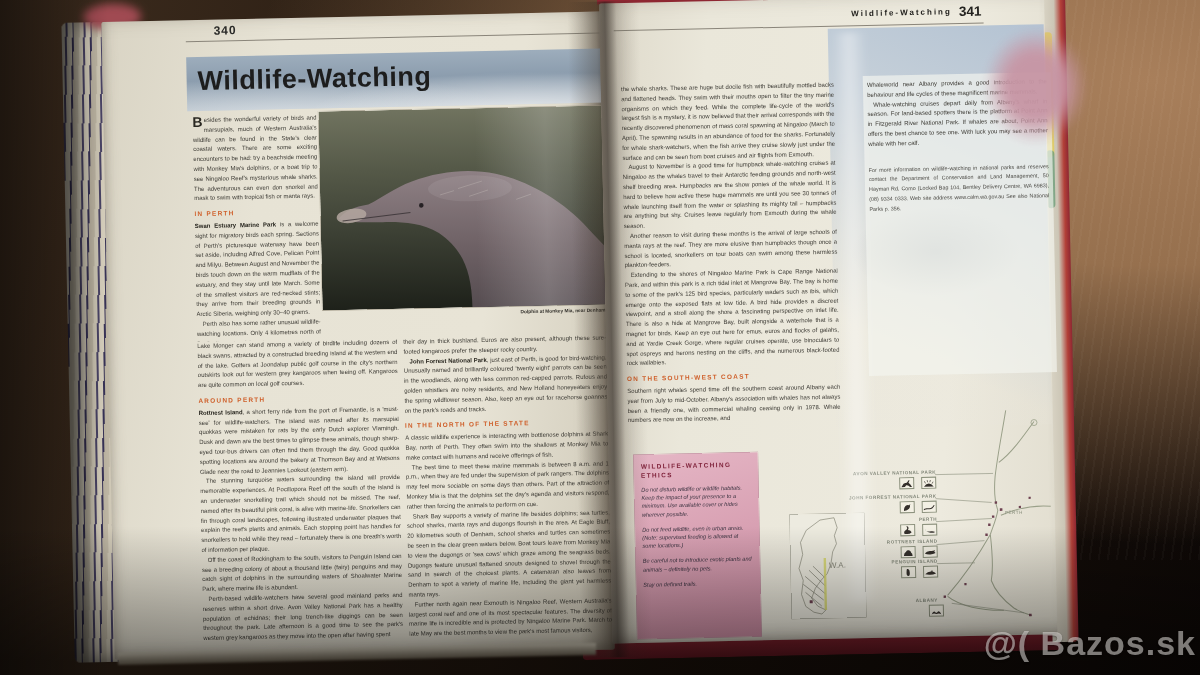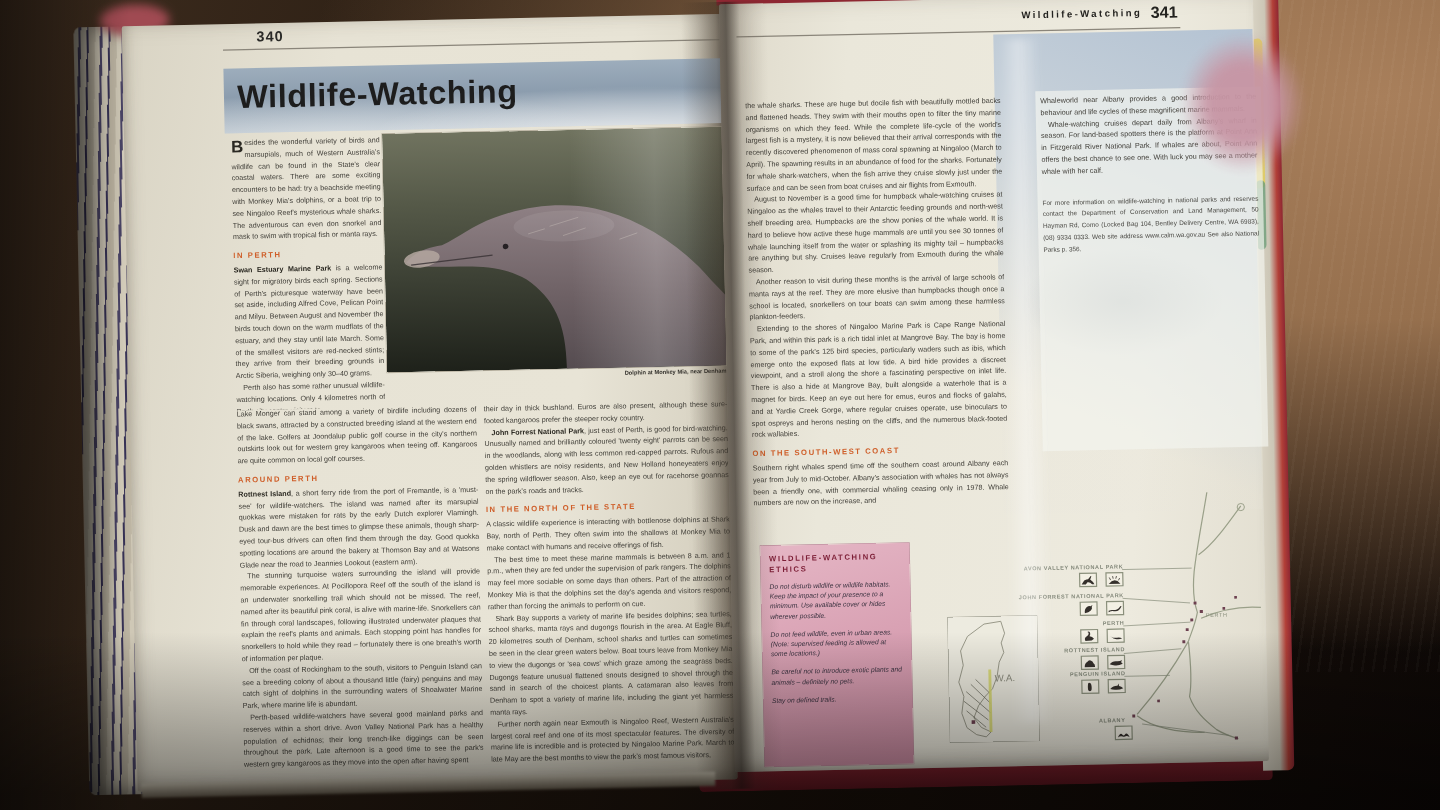--- a/index.html
+++ b/index.html
@@ -315,13 +315,14 @@
 
       <div class="rp-glare"></div>
     </div>
 
     <div class="gutter"></div>
   </div>
 
   <div class="bottom-edge"></div>
   <div class="pink-blob"></div>
   <div class="vignette"></div>
+  <div class="watermark">@( Bazos.sk</div>
 </div>
 
 </body></html>

